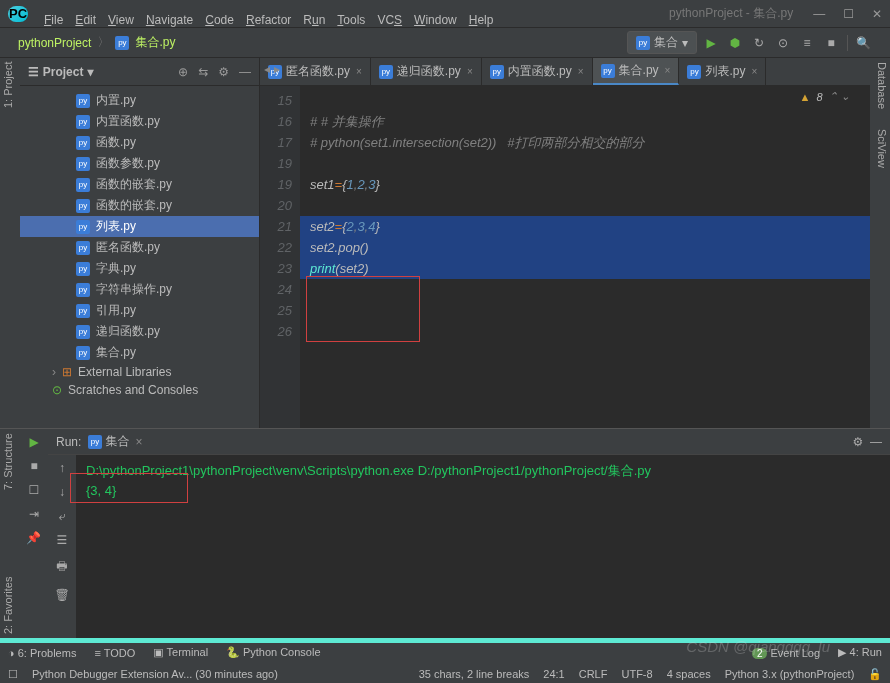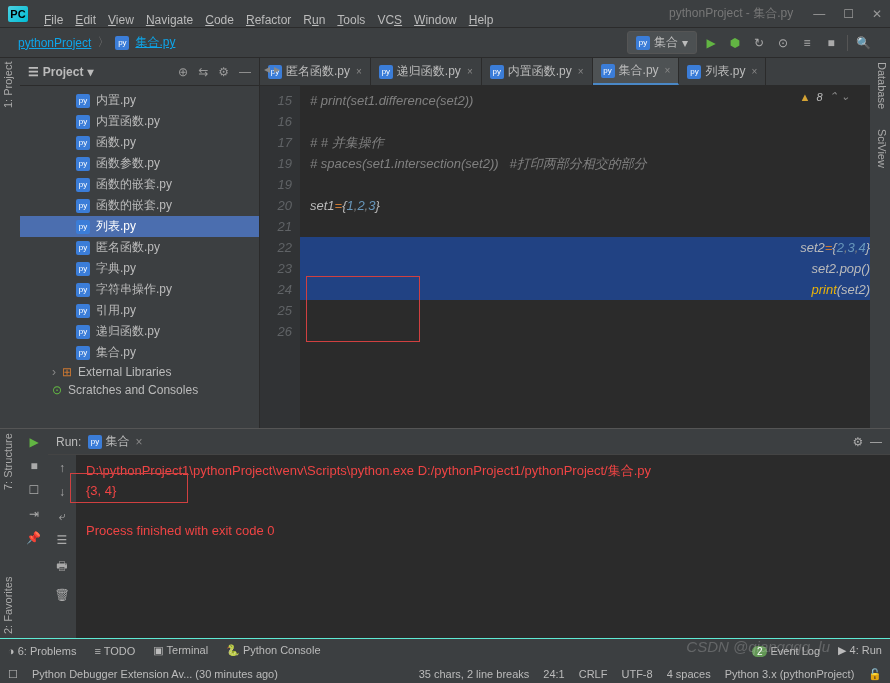--- a/index.html
+++ b/index.html
@@ -1,26 +1,26 @@
 <!DOCTYPE html>
 <html><head>
 <meta charset="utf-8">
 <style>
 * { margin:0; padding:0; box-sizing:border-box; font-family:"Segoe UI",Arial,sans-serif; }
 body { width:890px; height:683px; background:#3c3f41; color:#bbbbbb; font-size:12px; overflow:hidden; position:relative; }
 .title-bar { height:28px; background:#3c3f41; display:flex; align-items:center; padding:0 8px; border-bottom:1px solid #2b2b2b; }
-.pc-logo { width:20px; height:16px; background:linear-gradient(135deg,#4dd0e1,#00bcd4); border-radius:2px; margin-right:12px; font-size:11px; color:#000; display:flex; align-items:center; justify-content:center; font-weight:bold; }
+.pc-logo { width:20px; height:16px; background:linear-gradient(135deg,#4dd0e1,#00bcd4); border-radius:8px; margin-right:12px; font-size:13px; color:#000; display:flex; align-items:center; justify-content:center; font-weight:bold; }
 .menu-bar { display:flex; gap:4px; flex:1; }
 .menu-item { padding:2px 4px; cursor:pointer;margin-top:12px; }
 .menu-item u { text-decoration:underline; }
 .title-text { color:#777; margin:0 20px; }
 .win-controls { display:flex; gap:18px; margin-left:auto; color:#999; }
 .nav-bar { height:30px; background:#3c3f41; display:flex; align-items:center; padding:0 18px; border-bottom:1px solid #2b2b2b; }
 .breadcrumb { display:flex; align-items:center; gap:6px; flex:1; }
-.bc-item { color:#0ea5e9;text-decoration:underline; }
+.bc-item { color:#bef264; }
 .bc-sep { color:#777; }
 .run-config { display:flex; align-items:center; gap:4px; background:#4c5052; padding:2px 8px; border:1px solid #555; border-radius:3px; margin-right:6px; }
 .toolbar-icons { display:flex; gap:8px; align-items:center; }
 .ti { width:16px; height:16px; display:inline-flex; align-items:center; justify-content:center; }
 .play { color:#62b543; } .bug { color:#62b543; } .grey{color:#aaa;}
 .main-area { display:flex; height:370px; position:relative; }
 .left-gutter { width:20px; background:#3c3f41; writing-mode:vertical-rl; transform:rotate(180deg); display:flex; justify-content:flex-end; padding:4px 2px; gap:20px; font-size:11px; color:#aaa; }
 .gutter-tab { white-space:nowrap; cursor:pointer; }
 .project-panel { width:240px; background:#3c3f41; border-right:1px solid #2b2b2b; display:flex; flex-direction:column; }
 .panel-header { height:28px; display:flex; align-items:center; padding:0 8px; border-bottom:1px solid #2b2b2b; }
@@ -34,36 +34,36 @@
 .fi-lib { color:#cc7832; }
 .editor-area { flex:1; display:flex; flex-direction:column; background:#2b2b2b; position:relative; }
 .tabs-bar { height:28px; background:#3c3f41; display:flex; align-items:center; overflow:hidden; border-bottom:1px solid #2b2b2b;}
 .tab { display:flex; align-items:center; gap:4px; padding:0 8px; height:100%; color:#bbb; cursor:pointer; border-right:1px solid #2b2b2b;}
 .tab.active { background:#4e5254; border-bottom:2px solid #4a88c7; }
 .tab .close{color:#888; font-size:10px; margin-left:2px;}
 .code-area { flex:1; display:flex; font-family:Consolas,monospace; font-size:13px; position:relative;font-style:italic;}
 .gutter-nums { width:40px; background:#313335; text-align:right; padding:4px 8px 4px 0; color:#606366; line-height:21px;}
 .code-body { flex:1; padding:4px 0; position:relative; }
 .code-line { height:21px; line-height:21px; padding-left:10px; white-space:pre; }
-.code-line.sel { background:#214283;text-align:right; }
-.cgrey{color:#808080;} .corange{color:#cc7832;} .cnum{color:#6897bb;} .cfunc{color:#eab308;margin-left:9px;}
+.code-line.sel { background:#214283; }
+.cgrey{color:#808080;} .corange{color:#cc7832;} .cnum{color:#6897bb;} .cfunc{color:#5eead4;}
 .bp{color:#f2c94c; font-size:10px;}
 .red-box{position:absolute; border:1px solid #d04040; pointer-events:none;}
 .inspect-row{position:absolute; right:20px; top:4px; display:flex; gap:6px; font-size:11px; align-items:center;}
 .warn-tri{color:#d5a334;}
 .right-gutter { width:20px; background:#3c3f41; writing-mode:vertical-rl; display:flex; padding:4px 2px; gap:20px; font-size:11px; color:#aaa; }
 .run-panel { height:210px; background:#2b2b2b; border-top:1px solid #555; display:flex; }
 .run-left-gutter{width:20px; background:#3c3f41; writing-mode:vertical-rl; transform:rotate(180deg); display:flex; justify-content:space-between; padding:4px 2px; font-size:11px; color:#aaa;}
 .run-toolbar{width:28px; background:#3c3f41; display:flex; flex-direction:column; align-items:center; gap:10px; padding:6px 0;}
 .run-body{flex:1; display:flex; flex-direction:column;}
 .run-header{height:26px; display:flex; align-items:center; padding:0 8px; border-bottom:1px solid #444; background:#3c3f41;}
 .run-out-wrap{flex:1; display:flex;}
 .run-out-toolbar{width:28px; background:#3c3f41; display:flex; flex-direction:column; align-items:center; gap:10px; padding:6px 0;}
-.run-output{flex:1; padding:6px 10px; font-family:Consolas,monospace; font-size:13px; color:#ef4444; line-height:20px; position:relative;}
-.bottom-bar{height:24px; background:#3c3f41; border-top:1px solid #5eead4; display:flex; align-items:center; padding:0 8px; gap:18px; font-size:11px;}
+.run-output{flex:1; padding:6px 10px; font-family:Consolas,monospace; font-size:13px; color:#22c55e; line-height:20px; position:relative;}
+.bottom-bar{height:24px; background:#3c3f41; border-top:5px solid #5eead4; display:flex; align-items:center; padding:0 8px; gap:18px; font-size:11px;}
 .bottom-bar .spacer{flex:1;}
 .badge-green{background:#629755; color:#fff; border-radius:8px; padding:0 5px; font-size:10px;}
 .status-bar{height:24px; background:#3c3f41; display:flex; align-items:center; padding:0 8px; font-size:11px; gap:14px;}
 .status-bar .spacer{flex:1;}
 .watermark{position:absolute; right:60px; bottom:28px; color:rgba(220,220,220,0.25); font-size:15px; font-style:italic; pointer-events:none;}
 .small-arrows{position:absolute; top:4px; left:4px; display:flex; gap:4px; color:#888;}
 </style>
 </head>
 <body>
 
@@ -239,24 +239,23 @@
           <div>25</div>
           <div>26</div>
         </div>
       <div class="code-body" id="codebody">
         <div class="red-box" style="left:6px; top:190px; width:114px; height:66px;"></div>
         <div class="inspect-row">
           <span class="warn-tri">▲</span>
           <span>8</span>
           <span style="color:#888;">⌃ ⌄</span>
         </div>
-      <div class="code-line"><span class="cgrey"># print(set1.difference(set2))</span></div>
           <div class="code-line">&nbsp;</div>
           <div class="code-line"><span class="cgrey"># # 并集操作</span></div>
-          <div class="code-line"><span class="cgrey"># spaces(set1.intersection(set2))   #打印两部分相交的部分</span></div>
+          <div class="code-line"><span class="cgrey"># python(set1.intersection(set2))   #打印两部分相交的部分</span></div>
           <div class="code-line">&nbsp;</div>
           <div class="code-line">set1<span class="corange">=</span>{<span class="cnum">1</span><span class="cgrey">,</span><span class="cnum">2</span><span class="cgrey">,</span><span class="cnum">3</span>}</div>
           <div class="code-line">&nbsp;</div>
           <div class="code-line sel">set2<span class="corange">=</span>{<span class="cnum">2</span><span class="cgrey">,</span><span class="cnum">3</span><span class="cgrey">,</span><span class="cnum">4</span>}</div>
           <div class="code-line sel">set2.pop()</div>
           <div class="code-line sel"><span class="cfunc">print</span>(set2)</div>
         </div>
     </div>
   </div>
   <div class="right-gutter">
@@ -294,21 +293,20 @@
         <span class="grey">⤶</span>
         <span class="grey">☰</span>
         <span class="grey">🖶</span>
         <span class="grey">🗑</span>
       </div>
       <div class="run-output">
         <div>D:\pythonProject1\pythonProject\venv\Scripts\python.exe D:/pythonProject1/pythonProject/集合.py</div>
         <div>{3, 4}</div>
         <div class="red-box" style="left:-6px; top:18px; width:118px; height:30px;"></div>
         <div>&nbsp;</div>
-        <div>Process finished with exit code 0</div>
       </div>
     </div>
   </div>
 </div>
 
 <div class="bottom-bar">
   <span>◑ <span>6: Problems</span></span>
   <span>≡ <span>TODO</span></span>
   <span>▣ <span>Terminal</span></span>
   <span>🐍 <span>Python Console</span></span>

